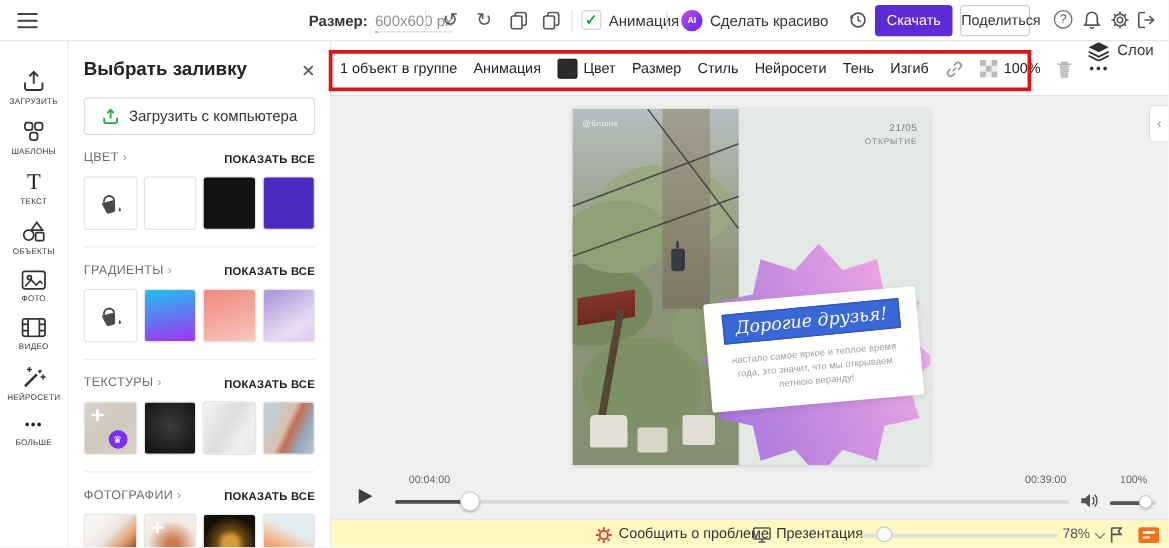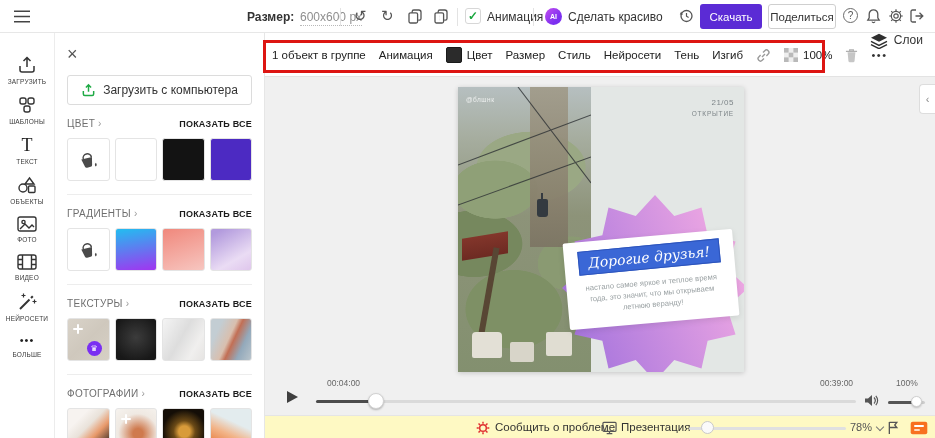--- a/index.html
+++ b/index.html
@@ -13,21 +13,21 @@
   .header{left:0;top:0;width:935px;height:33px;background:#fff;border-bottom:1px solid #e7e7e7;z-index:20}
   .title{left:47px;top:9px;font-size:13px;color:#3c3c3c}
   .sizelbl{left:247px;top:10px;font-size:12px;font-weight:bold;color:#333}
   .sizeval{left:300px;top:10px;font-size:12px;color:#8f8f8f;border-bottom:1px dotted #b9b9b9;padding-bottom:1px}
   .vsep{width:1px;height:18px;background:#e3e3e3;top:8px}
   .uicon{font-size:15px;color:#555;top:7px;cursor:pointer}
   .chk{left:465px;top:8px;width:16px;height:16px;border:1px solid #d7d7d7;border-radius:3px;background:#fff;color:#19a63d;font-size:12px;font-weight:bold;text-align:center;line-height:15px;cursor:pointer}
   .hlabel{font-size:12px;color:#333;top:10px}
   .aibadge{left:545px;top:8px;width:17px;height:17px;border-radius:50%;background:linear-gradient(135deg,#c44df0,#7b2ff0 70%);color:#fff;font-size:7px;font-weight:bold;text-align:center;line-height:17px}
   .btn-download{left:700px;top:4px;width:62px;height:25px;background:#5b2bd5;color:#fff;font-size:11.5px;border:none;border-radius:3px;cursor:pointer}
-  .btn-share{left:768px;top:4px;width:68px;height:25px;background:#fff;color:#333;font-size:11.5px;border:1px solid #cfcfcf;border-radius:3px;cursor:pointer}
+  .btn-share{left:768px;top:4px;width:56px;height:25px;background:#fff;color:#333;font-size:11.5px;border:1px solid #cfcfcf;border-radius:3px;cursor:pointer}
   .qcircle{left:843px;top:8px;width:15px;height:15px;border:1.3px solid #6b6b6b;border-radius:50%;font-size:10px;color:#555;text-align:center;line-height:13px;cursor:pointer}
 
   
   .rail{left:0;top:33px;width:55px;height:405px;background:#fff;border-right:1px solid #ececec;z-index:10;display:flex;flex-direction:column;align-items:center;padding-top:22px}
   .railitem{display:flex;flex-direction:column;align-items:center;margin-bottom:11px;cursor:pointer;width:100%}
   .railitem .lbl{font-size:6.5px;color:#3a3a3a;margin-top:4px;letter-spacing:.2px}
   .tglyph{font-family:"Liberation Serif",serif;font-size:18px;color:#222;line-height:18px}
   .dots3{font-size:11px;color:#222;letter-spacing:1px;line-height:14px}
 
   
@@ -238,20 +238,21 @@
       <span class="lbl">НЕЙРОСЕТИ</span>
     </div>
     <div class="railitem">
       <span class="dots3">•••</span>
       <span class="lbl">БОЛЬШЕ</span>
     </div>
   </div>
 
   <div class="a panel">
     <div class="panelhead">
+      <span class="paneltitle">Выбрать заливку</span>
       <span class="closex">×</span>
     </div>
     <div class="upbtn">
       <span>
           <svg width="15" height="14" viewBox="0 0 20 19">
             <path d="M10 12V3M6.5 6 10 2.5 13.5 6" fill="none" stroke="#1faa45" stroke-width="2"></path>
             <path d="M3 11v4a2 2 0 0 0 2 2h10a2 2 0 0 0 2-2v-4" fill="none" stroke="#1faa45" stroke-width="2"></path>
           </svg>
         </span>
       <span>Загрузить с компьютера</span>

